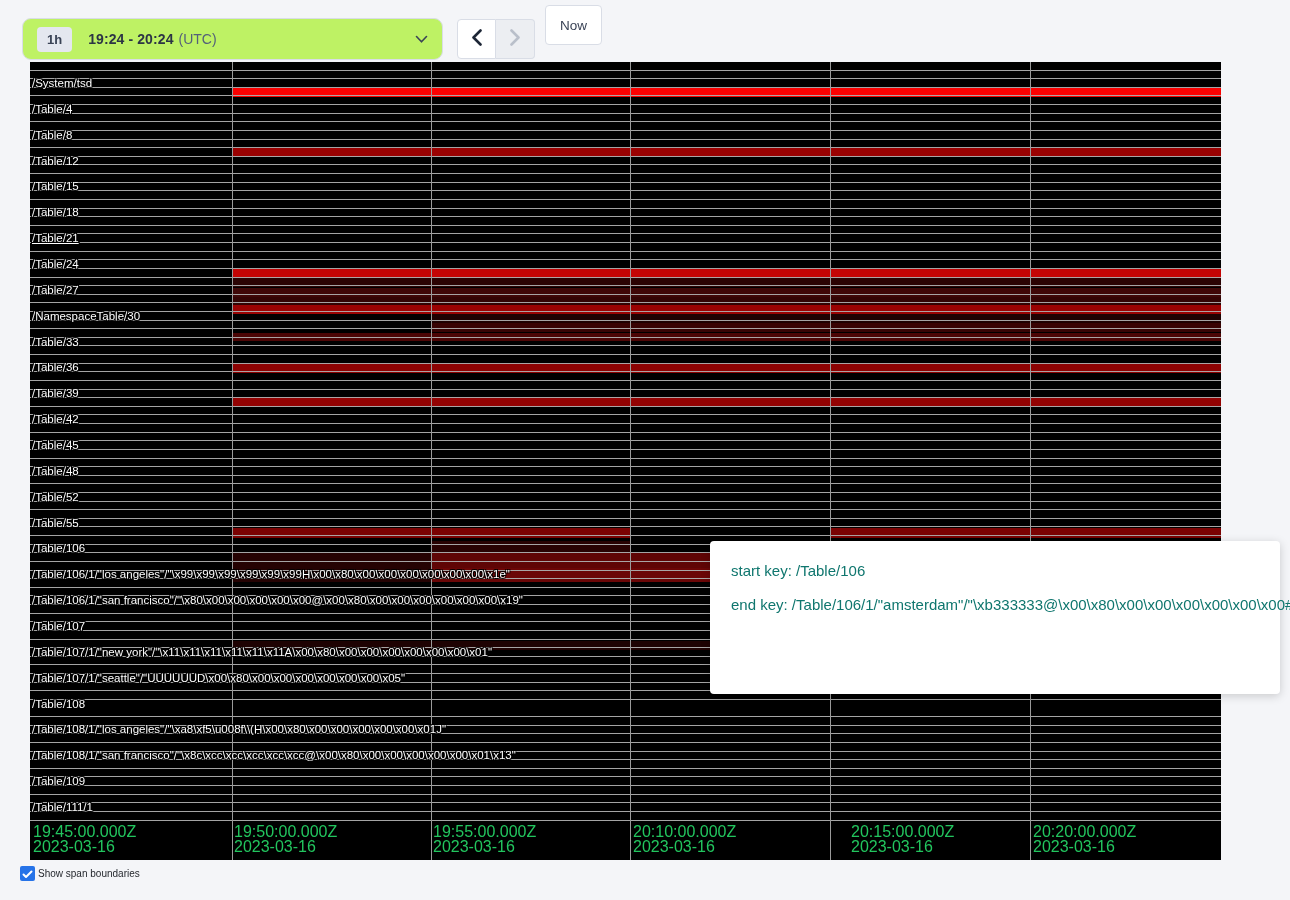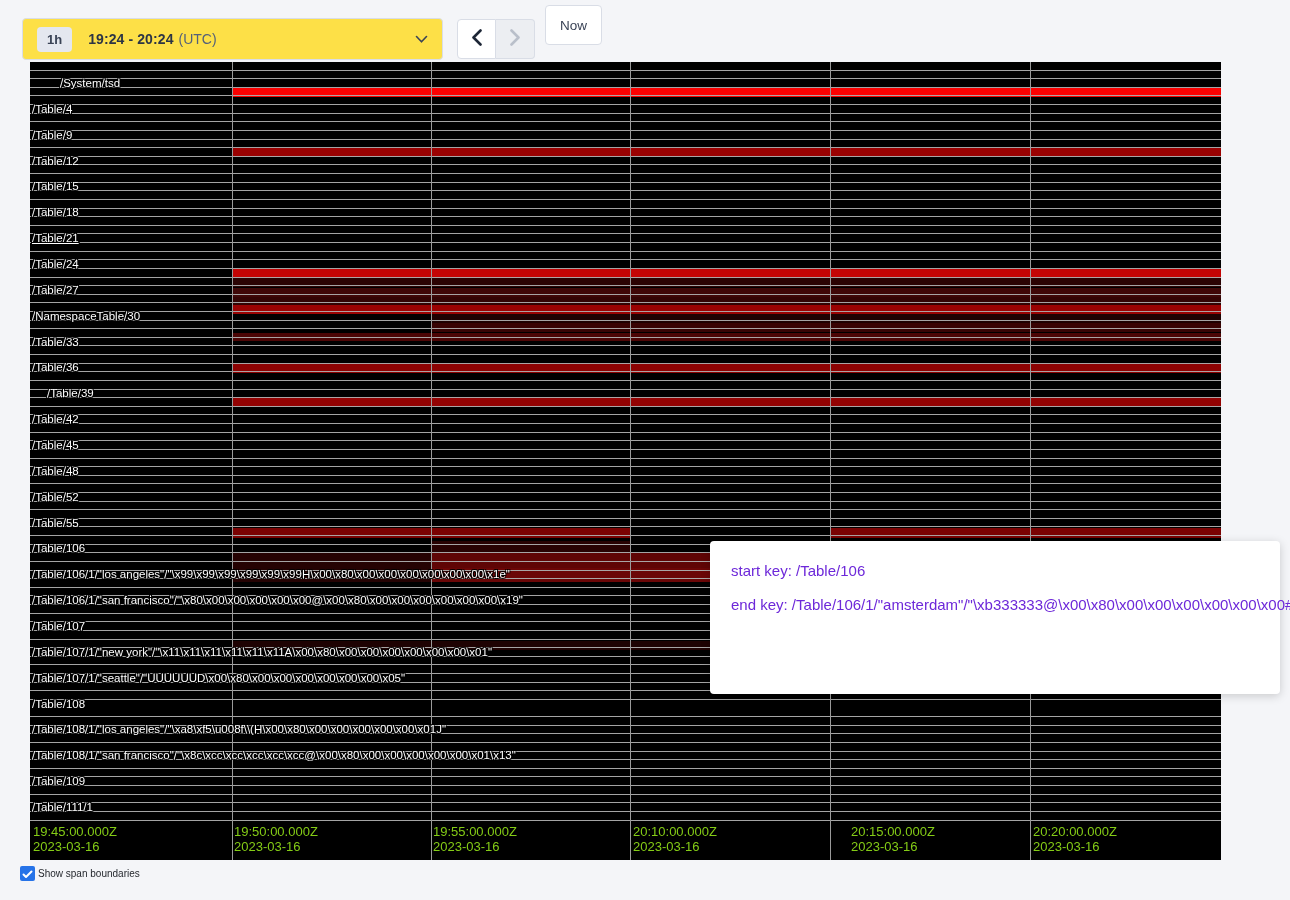--- a/index.html
+++ b/index.html
@@ -2,21 +2,21 @@
 <html><head>
 <meta charset="utf-8">
 <style>
   * { margin:0; padding:0; box-sizing:border-box; }
   html,body { width:1290px; height:900px; background:#f4f5f8; font-family:"Liberation Sans", sans-serif; overflow:hidden; }
 
   
   .toolbar { position:absolute; left:0; top:0; width:1290px; height:62px; }
   .time-selector {
     position:absolute; left:22px; top:18px; width:421px; height:42px;
-    background:#fde047; border:1px solid #d9dde6; border-radius:4px;
+    background:#bef264; border:1px solid #d9dde6; border-radius:9px;
     display:flex; align-items:center; padding:0 14px; cursor:pointer;
   }
   .duration-badge {
     background:#e4e7ef; color:#3a4356; font-weight:700; font-size:13px;
     border-radius:4px; padding:5px 10px; margin-right:16px;
   }
   .range-text { font-size:14px; font-weight:700; color:#2c3545; letter-spacing:.1px; }
   .tz-text { font-size:14px; font-weight:400; color:#53607a; margin-left:5px; }
   .selector-caret { margin-left:auto; display:flex; align-items:center; }
 
@@ -46,29 +46,29 @@
       transparent 0px, transparent 7.62px,
       rgba(173,173,173,0.95) 7.62px, rgba(173,173,173,0.95) 8.62px);
     pointer-events:none;
   }
   .col-line { position:absolute; top:0; width:1px; height:798px; background:#9a9a9a; pointer-events:none; }
   .row-label {
     position:absolute; left:2px; height:14px; color:#ffffff; font-size:11.5px; line-height:14px;
     white-space:nowrap; pointer-events:none;
     text-shadow:1px 1px 0 #000, -1px -1px 0 #000, 1px -1px 0 #000, -1px 1px 0 #000;
   }
-  .axis-tick { position:absolute; top:762px; color:#84cc16; font-size:13px; line-height:15px; white-space:nowrap; pointer-events:none; }
+  .axis-tick { position:absolute; top:762px; color:#22c55e; font-size:16px; line-height:15px; white-space:nowrap; pointer-events:none; }
 
   
   .tooltip {
     position:absolute; left:710px; top:541px; width:570px; height:153px;
     background:#ffffff; border-radius:4px; box-shadow:0 2px 10px rgba(0,0,0,0.18);
     padding:13px 0 0 21px; z-index:10;
   }
-  .tooltip-line { font-size:15px; color:#6d28d9; line-height:34px; white-space:nowrap; }
+  .tooltip-line { font-size:15px; color:#0f766e; line-height:34px; white-space:nowrap; }
 
   
   .footer { position:absolute; left:20px; top:866px; display:flex; align-items:center; cursor:pointer; }
   .checkbox {
     width:15px; height:15px; background:#2673e8; border-radius:2px;
     display:flex; align-items:center; justify-content:center; margin-right:3px;
   }
   .checkbox-label { font-size:10px; color:#1f2228; }
 </style>
 </head>
@@ -131,33 +131,33 @@
     </div>
   <div class="span-lines"></div>
   <div id="col-lines">
       <div class="col-line" style="left: 202px;"></div>
       <div class="col-line" style="left: 401px;"></div>
       <div class="col-line" style="left: 600px;"></div>
       <div class="col-line" style="left: 800px;"></div>
       <div class="col-line" style="left: 1000px;"></div>
     </div>
   <div id="row-labels">
-      <div class="row-label" style="top: 14px; margin-left: 28px;">/System/tsd</div>
+      <div class="row-label" style="top: 14px;">/System/tsd</div>
       <div class="row-label" style="top: 39.857px;">/Table/4</div>
-      <div class="row-label" style="top: 65.714px;">/Table/9</div>
+      <div class="row-label" style="top: 65.714px;">/Table/8</div>
       <div class="row-label" style="top: 91.571px;">/Table/12</div>
       <div class="row-label" style="top: 117.428px;">/Table/15</div>
       <div class="row-label" style="top: 143.285px;">/Table/18</div>
       <div class="row-label" style="top: 169.142px; text-decoration: underline;">/Table/21</div>
       <div class="row-label" style="top: 194.999px;">/Table/24</div>
       <div class="row-label" style="top: 220.856px;">/Table/27</div>
       <div class="row-label" style="top: 246.713px;">/NamespaceTable/30</div>
       <div class="row-label" style="top: 272.57px;">/Table/33</div>
       <div class="row-label" style="top: 298.427px;">/Table/36</div>
-      <div class="row-label" style="top: 324.284px; margin-left: 15px;">/Table/39</div>
+      <div class="row-label" style="top: 324.284px;">/Table/39</div>
       <div class="row-label" style="top: 350.141px;">/Table/42</div>
       <div class="row-label" style="top: 375.998px;">/Table/45</div>
       <div class="row-label" style="top: 401.855px;">/Table/48</div>
       <div class="row-label" style="top: 427.712px;">/Table/52</div>
       <div class="row-label" style="top: 453.569px;">/Table/55</div>
       <div class="row-label" style="top: 479.426px;">/Table/106</div>
       <div class="row-label" style="top: 505.283px;">/Table/106/1/"los angeles"/"\x99\x99\x99\x99\x99\x99H\x00\x80\x00\x00\x00\x00\x00\x00\x1e"</div>
       <div class="row-label" style="top: 531.14px;">/Table/106/1/"san francisco"/"\x80\x00\x00\x00\x00\x00@\x00\x80\x00\x00\x00\x00\x00\x00\x19"</div>
       <div class="row-label" style="top: 556.997px;">/Table/107</div>
       <div class="row-label" style="top: 582.854px;">/Table/107/1/"new york"/"\x11\x11\x11\x11\x11\x11A\x00\x80\x00\x00\x00\x00\x00\x00\x01"</div>

